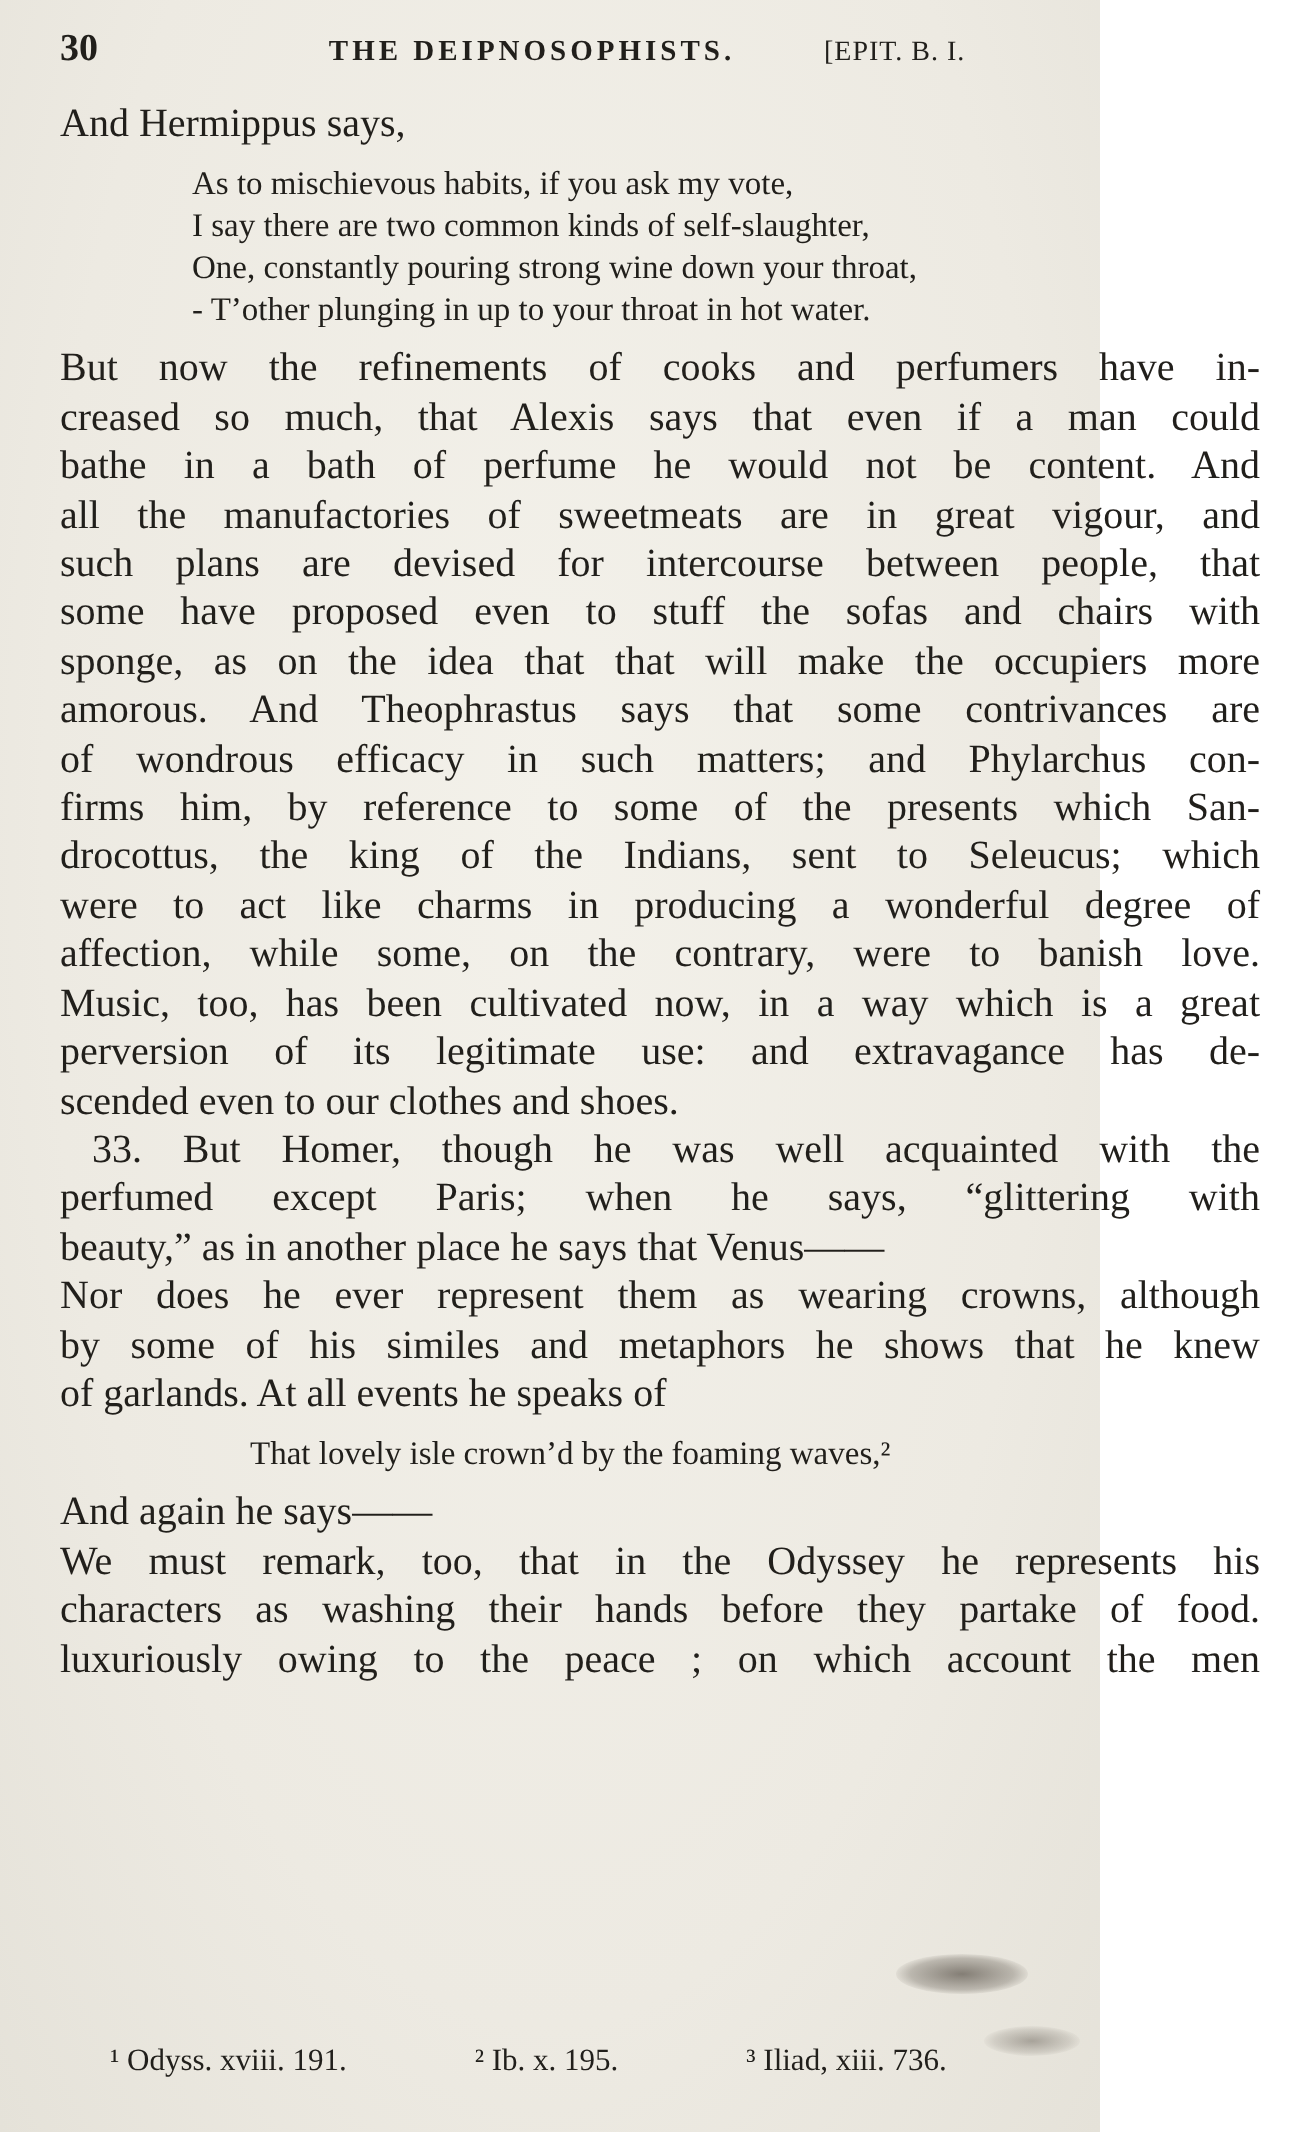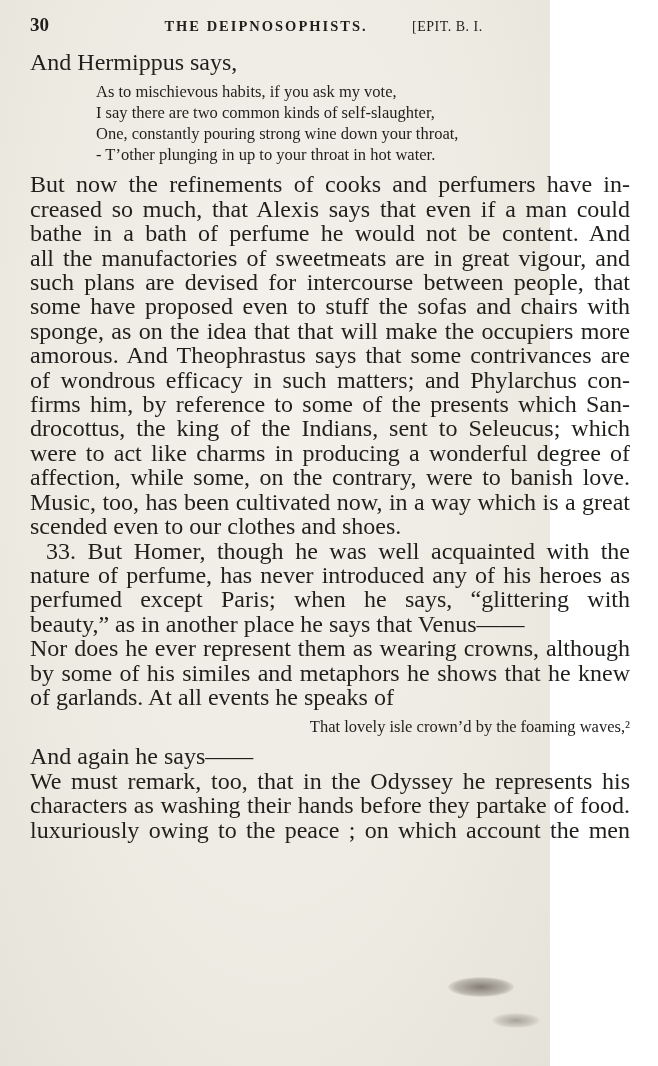--- a/index.html
+++ b/index.html
@@ -33,21 +33,21 @@
     font-weight: bold;
     letter-spacing: 2px;
   }
   .edition {
     width: 110px;
     font-size: 14px;
     letter-spacing: 0.5px;
   }
   .textbody { width: 600px; }
   .block.prose {
-    font-size: 24px;
+    font-size: 20px;
     line-height: 24.4px;
   }
   .block.verse {
     font-size: 16.5px;
     line-height: 21px;
     margin: 7px 0;
   }
   .line { white-space: nowrap; }
   .line.just {
     white-space: normal;
@@ -107,40 +107,45 @@
         <div class="line just">such plans are devised for intercourse between people, that</div>
         <div class="line just">some have proposed even to stuff the sofas and chairs with</div>
         <div class="line just">sponge, as on the idea that that will make the occupiers more</div>
         <div class="line just">amorous. And Theophrastus says that some contrivances are</div>
         <div class="line just">of wondrous efficacy in such matters; and Phylarchus con-</div>
         <div class="line just">firms him, by reference to some of the presents which San-</div>
         <div class="line just">drocottus, the king of the Indians, sent to Seleucus; which</div>
         <div class="line just">were to act like charms in producing a wonderful degree of</div>
         <div class="line just">affection, while some, on the contrary, were to banish love.</div>
         <div class="line just">Music, too, has been cultivated now, in a way which is a great</div>
+        <div class="line just">perversion of its legitimate use: and extravagance has de-</div>
         <div class="line">scended even to our clothes and shoes.</div>
       </div>
       <div class="block prose">
         <div class="line just first-indent">33. But Homer, though he was well acquainted with the</div>
-        <div class="line just">nature of perfume, has never introduced any of his heroes as</div>
         <div class="line just">perfumed except Paris; when he says, “glittering with</div>
         <div class="line">beauty,” as in another place he says that Venus——</div>
       </div>
       <div class="block prose">
         <div class="line just">Nor does he ever represent them as wearing crowns, although</div>
         <div class="line just">by some of his similes and metaphors he shows that he knew</div>
         <div class="line">of garlands.  At all events he speaks of</div>
       </div>
-      <div class="block verse" style=" text-align: right;">
+      <div class="block verse" style="margin-left: 95px;">
         <div class="line">That lovely isle crown’d by the foaming waves,²</div>
       </div>
       <div class="block prose">
         <div class="line">And again he says——</div>
       </div>
       <div class="block prose">
         <div class="line just">We must remark, too, that in the Odyssey he represents his</div>
         <div class="line just">characters as washing their hands before they partake of food.</div>
         <div class="line just">luxuriously owing to the peace ; on which account the men</div>
       </div>
     </div>
+  <div class="footnotes">
+      <div class="footnote">¹ Odyss. xviii. 191.</div>
+      <div class="footnote">² Ib. x. 195.</div>
+      <div class="footnote">³ Iliad, xiii. 736.</div>
+    </div>
   <div class="blot blot1"></div>
   <div class="blot blot2"></div>
 </div>
 
 </body></html>

